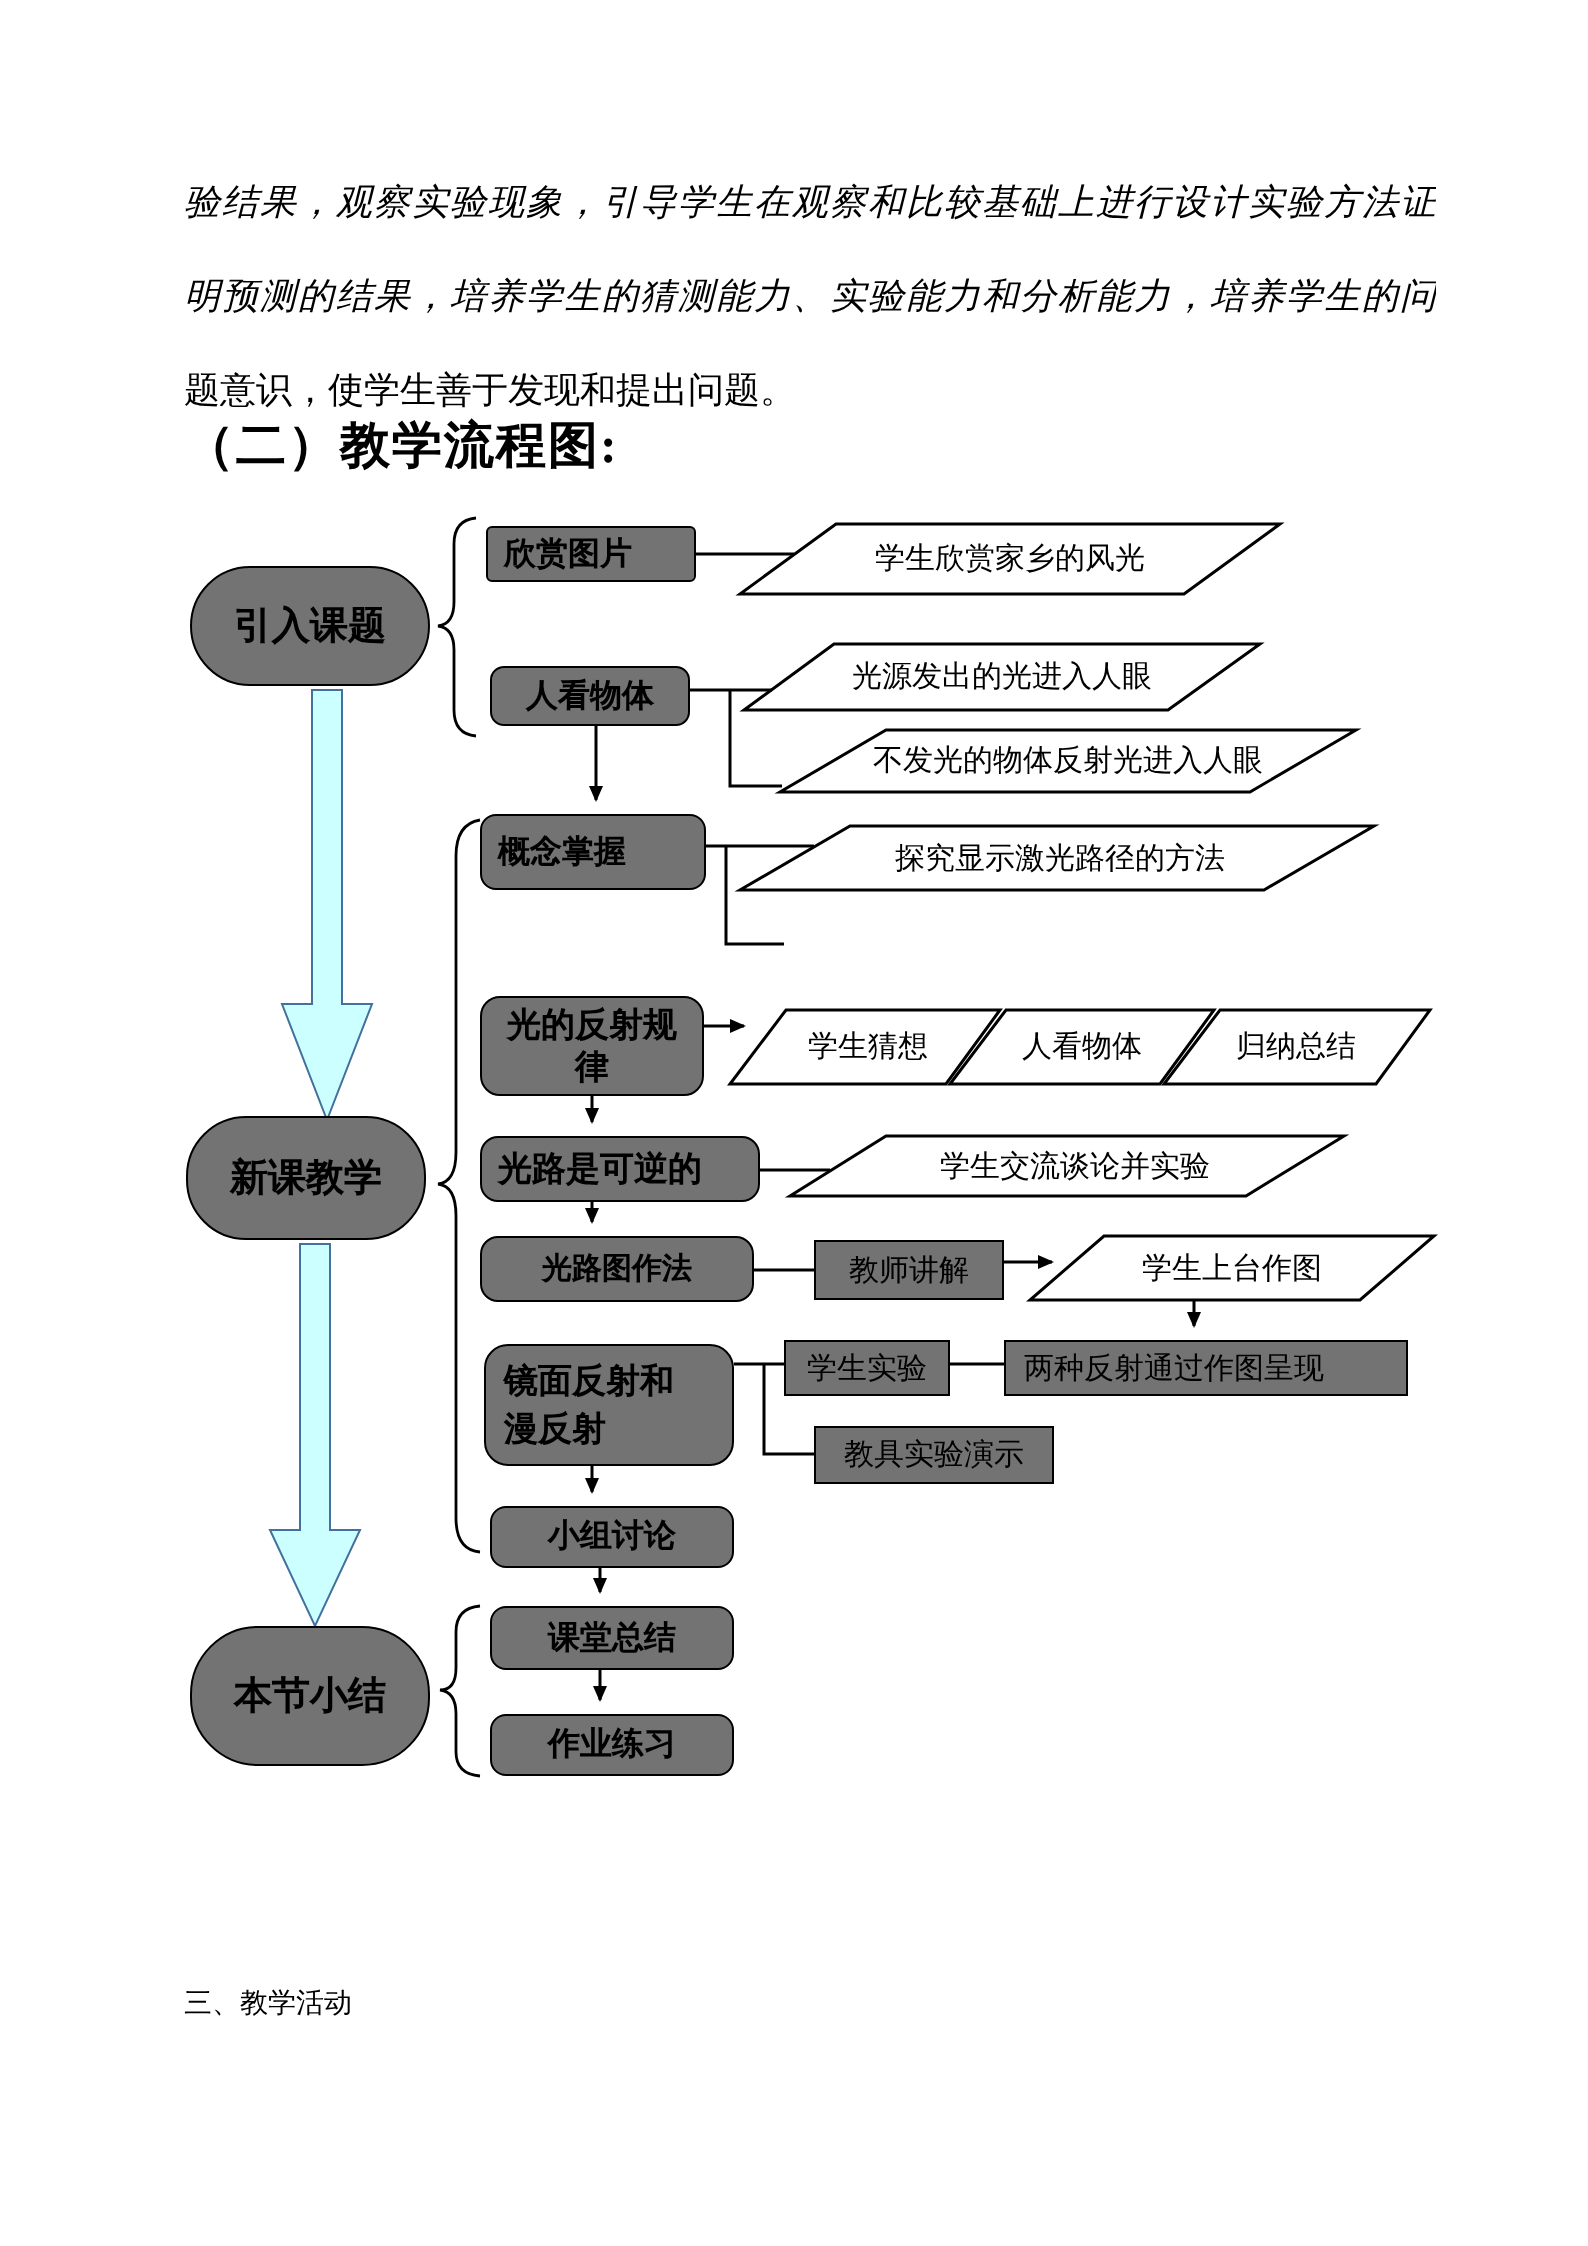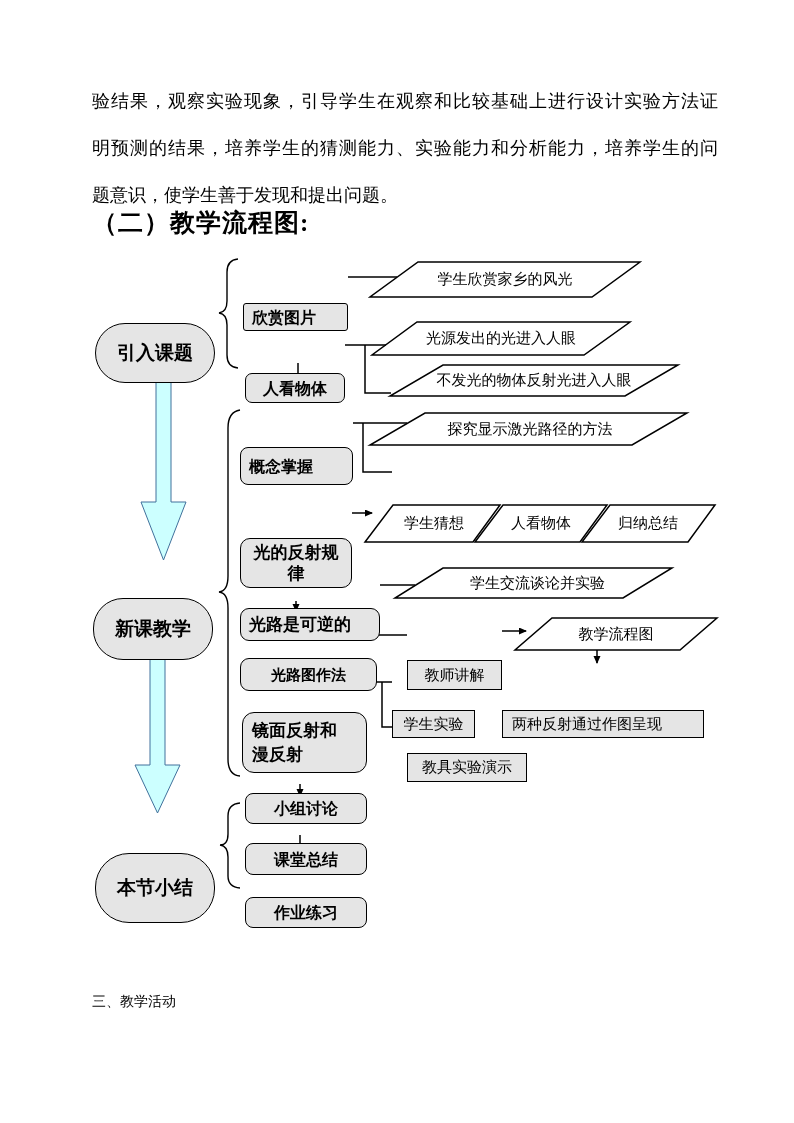--- a/index.html
+++ b/index.html
@@ -3,30 +3,29 @@
 <meta charset="utf-8">
 <style>
   html,body{margin:0;padding:0;background:#888;}
   .page{
     position:relative;width:794px;height:1123px;margin:0 auto;
     background:#fff;overflow:hidden;
     font-family:"Liberation Serif",serif;color:#000;
   }
   .para{position:absolute;left:92px;top:78px;width:626px;font-size:18px;}
   .para .pline{height:47px;line-height:47px;white-space:nowrap;}
-  .para .pline.just{text-align:justify;text-align-last:justify;white-space:normal;height:47px;overflow:hidden;}
+  .para .pline.just{text-align:justify;text-align-last:justify;white-space:normal;height:47px;overflow:hidden;font-style:italic;}
   .h2{position:absolute;left:92px;top:206px;font-size:25px;font-weight:bold;letter-spacing:1px;}
   .footer-h{position:absolute;left:92px;top:993px;font-size:14px;}
   svg.wires{position:absolute;left:0;top:0;width:794px;height:1123px;}
   .fc{font-family:"Liberation Sans",sans-serif;}
   .node{
-    position:absolute;box-sizing:border-box;background:#e5e5e5;border:1.5px solid #000;
+    position:absolute;box-sizing:border-box;background:#737373;border:1.5px solid #000;
     display:flex;align-items:center;justify-content:center;text-align:center;
     font-family:"Liberation Sans",sans-serif;
-    margin-top:40px;
   }
   .stadium{border-radius:30px;font-size:19px;font-weight:bold;}
   .box{font-size:16px;font-weight:bold;line-height:21px;}
   .box.left{justify-content:flex-start;text-align:left;padding-left:8px;}
   .rect{font-size:15px;font-weight:normal;}
   .rect.left{justify-content:flex-start;text-align:left;padding-left:9px;}
   .plabel{
     position:absolute;display:flex;align-items:center;justify-content:center;
     font-size:15px;font-family:"Liberation Sans",sans-serif;text-align:center;
     pointer-events:none;
@@ -121,17 +120,17 @@
   <div class="node rect" style="left:407px;top:713px;width:120px;height:29px;">教具实验演示</div>
 
   <div class="plabel" style="left:390px;top:262px;width:230px;height:35px;">学生欣赏家乡的风光</div>
   <div class="plabel" style="left:390px;top:322px;width:222px;height:33px;">光源发出的光进入人眼</div>
   <div class="plabel" style="left:405px;top:365px;width:258px;height:31px;">不发光的物体反射光进入人眼</div>
   <div class="plabel" style="left:390px;top:413px;width:280px;height:32px;">探究显示激光路径的方法</div>
   <div class="plabel" style="left:375px;top:505px;width:118px;height:37px;">学生猜想</div>
   <div class="plabel" style="left:482px;top:505px;width:118px;height:37px;">人看物体</div>
   <div class="plabel" style="left:589px;top:505px;width:118px;height:37px;">归纳总结</div>
   <div class="plabel" style="left:420px;top:568px;width:235px;height:30px;">学生交流谈论并实验</div>
-  <div class="plabel" style="left:530px;top:618px;width:172px;height:32px;">教学流程图</div>
+  <div class="plabel" style="left:530px;top:618px;width:172px;height:32px;">学生上台作图</div>
 
   <div class="footer-h">三、教学活动</div>
 
 </div>
 
 </body></html>

